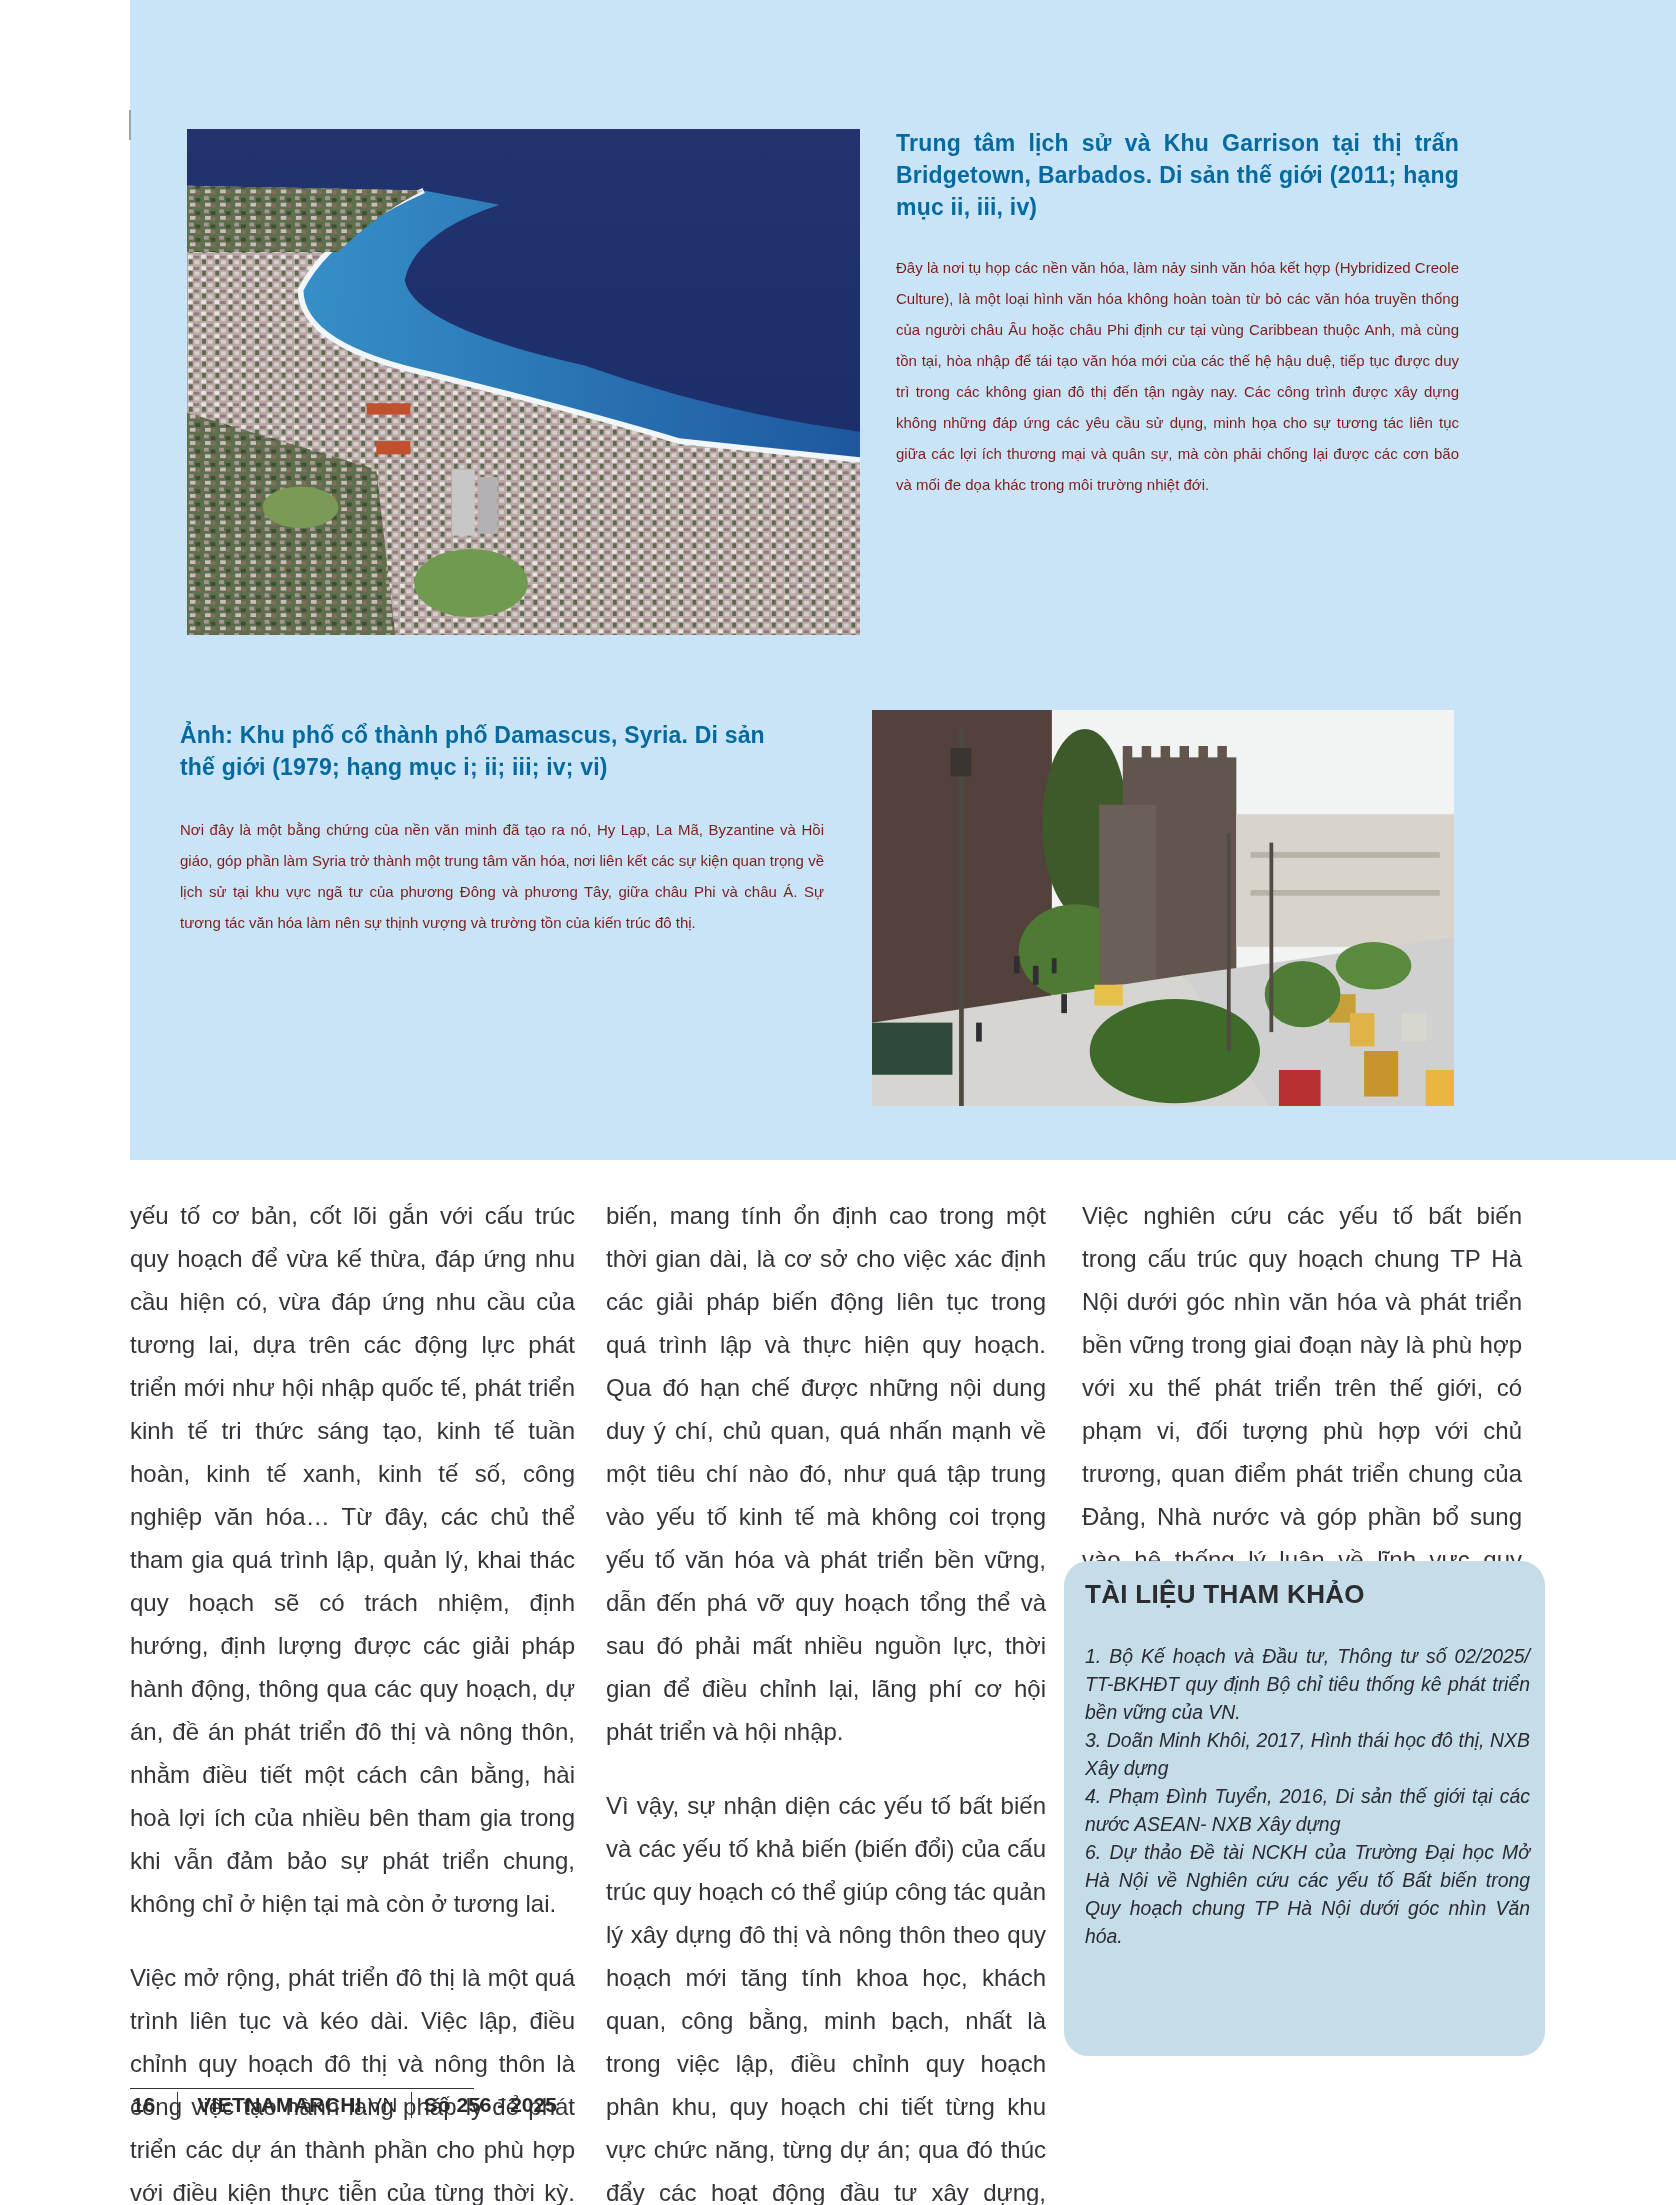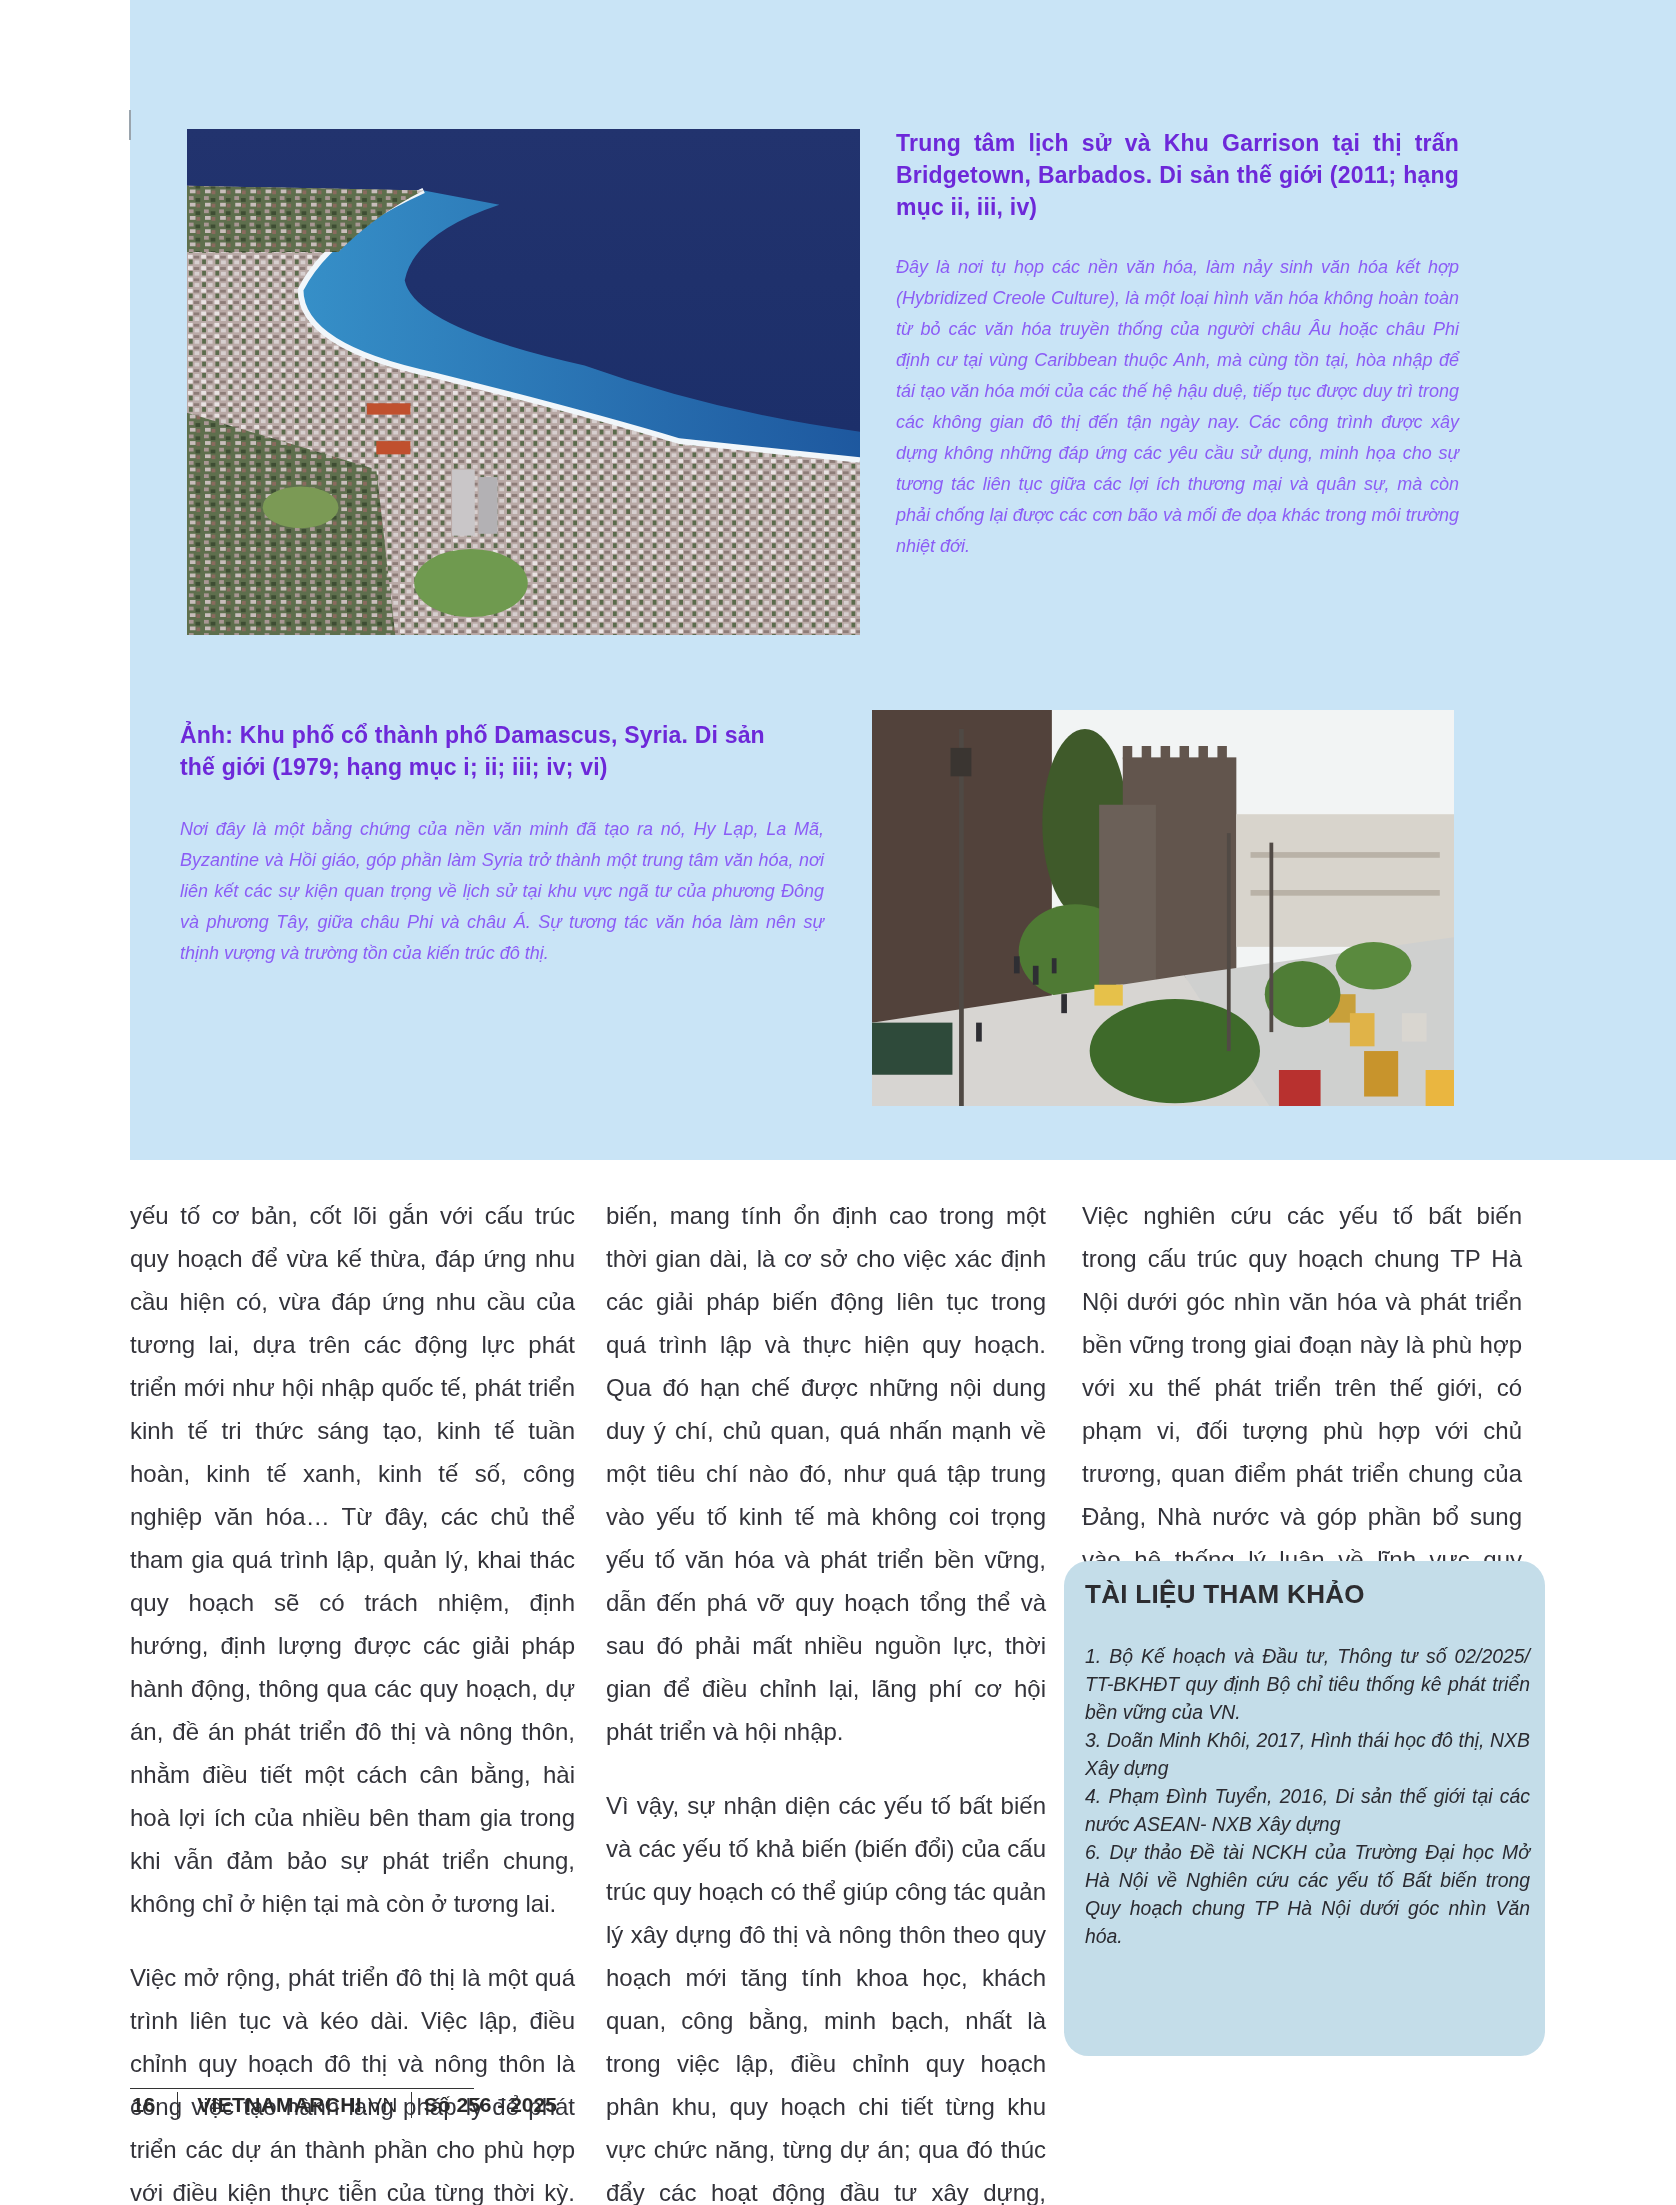--- a/index.html
+++ b/index.html
@@ -15,26 +15,26 @@
   }
   .margin-mark {
     position: absolute; left: 129px; top: 110px; width: 1.9px; height: 30px; background: #9aa4ad;
   }
   
   .photo { position: absolute; overflow: hidden; }
   .photo-barbados { left: 187px; top: 129px; width: 673px; height: 506px; }
   .photo-damascus { left: 872px; top: 710px; width: 582px; height: 396px; }
 
   .caption-title {
-    position: absolute; font-weight: bold; color: #6d28d9;
+    position: absolute; font-weight: bold; color: #0369a1;
     font-size: 23px; line-height: 32px; letter-spacing: 0.2px;
   }
   .caption-body {
-    position: absolute; font-style: italic; color: #8b5cf6;
-    font-size: 18px; line-height: 31px; font-weight: normal;
+    position: absolute; color: #7f1d1d;
+    font-size: 15px; line-height: 31px; font-weight: normal;
   }
   .cap1-title { left: 896px; top: 127px; width: 563px; text-align: justify; }
   .cap1-body  { left: 896px; top: 252px; width: 563px; text-align: justify; }
   .cap2-title { left: 180px; top: 719px; width: 625px; }
   .cap2-body  { left: 180px; top: 814px; width: 644px; text-align: justify; }
 
   .column {
     position: absolute; font-size: 24px; line-height: 43px; color: #33333a;
     text-align: justify; font-weight: normal;
   }

